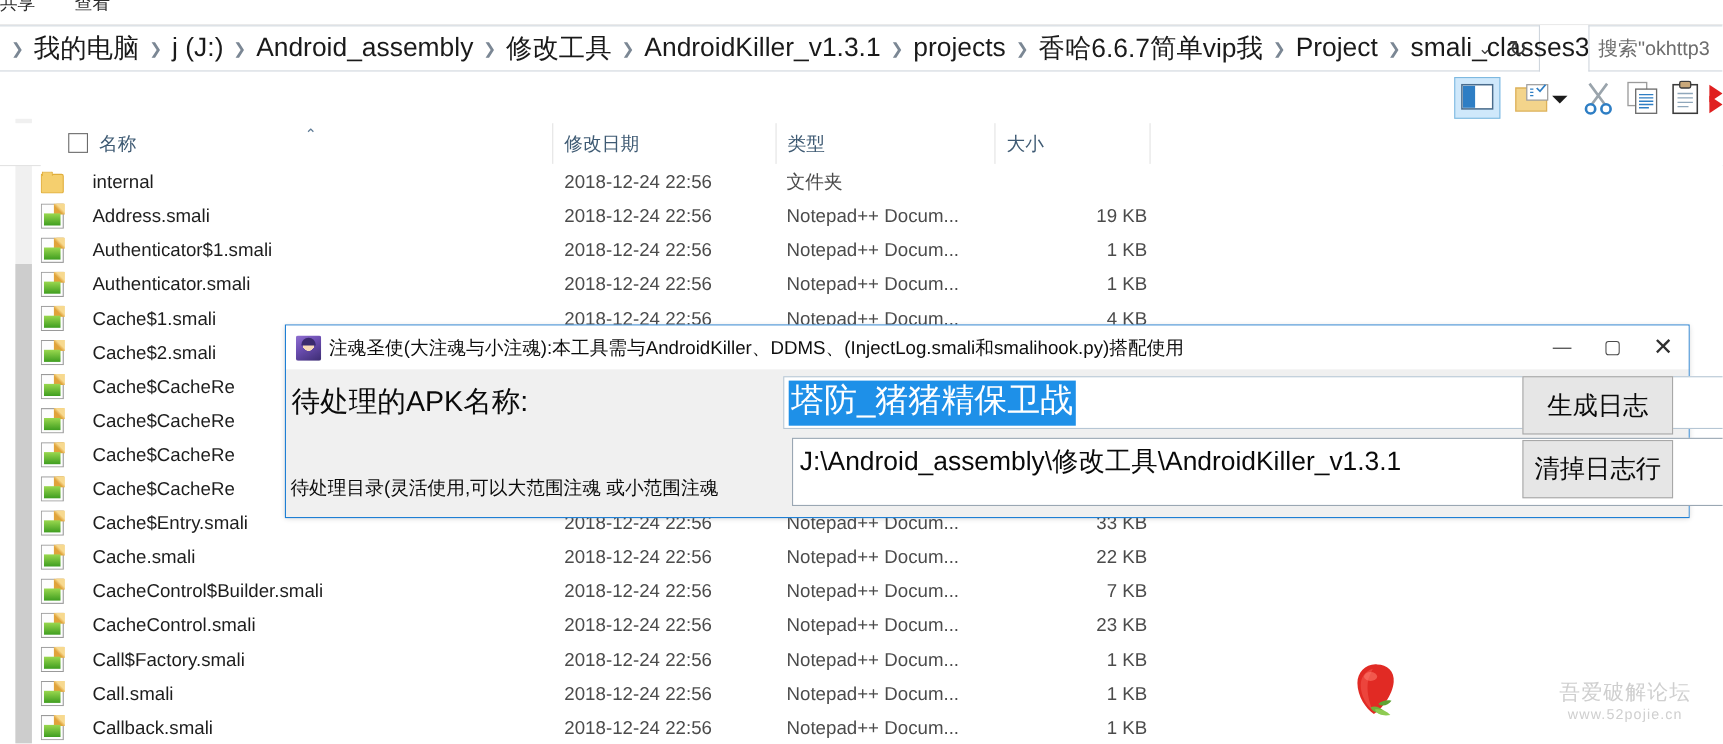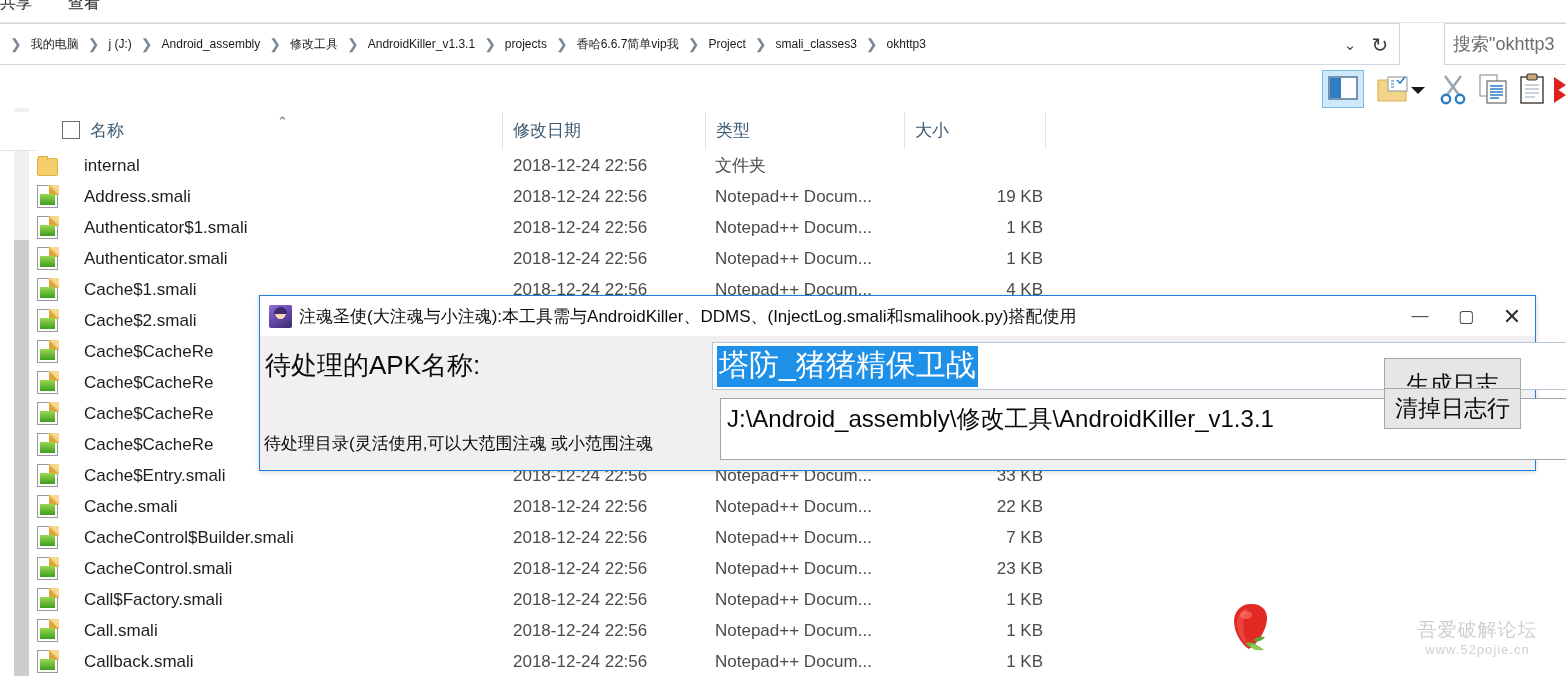--- a/index.html
+++ b/index.html
@@ -23,21 +23,21 @@
     position:absolute;left:0;top:23px;width:1566px;height:44px;
     background:#ffffff;
   }
   #breadcrumb{
     position:absolute;left:0;top:0;width:1400px;height:42px;
     border:1px solid #cfd6dd;border-left:none;background:#ffffff;
     box-sizing:border-box;
     display:flex;align-items:center;padding-left:4px;
   }
   .crumb{
-    font-size:12px;color:#1a1a1a;white-space:nowrap;
+    font-size:24px;color:#1a1a1a;white-space:nowrap;
     padding:2px 3px;cursor:default;
   }
   .crumb-sep{
     font-size:14px;color:#7b8794;padding:0 6px;user-select:none;
   }
   #crumb-dropdown{
     position:absolute;right:38px;top:9px;width:22px;height:24px;
     color:#444;font-size:15px;text-align:center;line-height:24px;
   }
   #crumb-refresh{
@@ -189,22 +189,22 @@
     display:flex;align-items:flex-start;overflow:hidden;
   }
   #dir-input-text{
     font-size:24px;color:#0a0a0a;padding:4px 0 0 6px;white-space:nowrap;
   }
   .dlg-btn{
     position:absolute;left:1124px;background:#e6e6e6;border:1px solid #a8a8a8;
     box-sizing:border-box;display:flex;align-items:center;justify-content:center;
     font-size:23px;color:#0a0a0a;white-space:nowrap;
   }
-  #btn-gen{top:22px;width:137px;height:53px;}
-  #btn-clear{top:52px;width:137px;height:41px;}
+  #btn-gen{top:6px;width:137px;height:53px;}
+  #btn-clear{top:64px;width:137px;height:53px;}
 
   
   #strawberry{
     position:absolute;left:1222px;top:599px;width:58px;height:55px;
   }
   #watermark{
     position:absolute;left:1395px;top:618px;width:165px;text-align:center;
     color:#cfcfcf;line-height:1.25;user-select:none;
   }
   #wm-line1{font-size:19px;letter-spacing:1px;}

